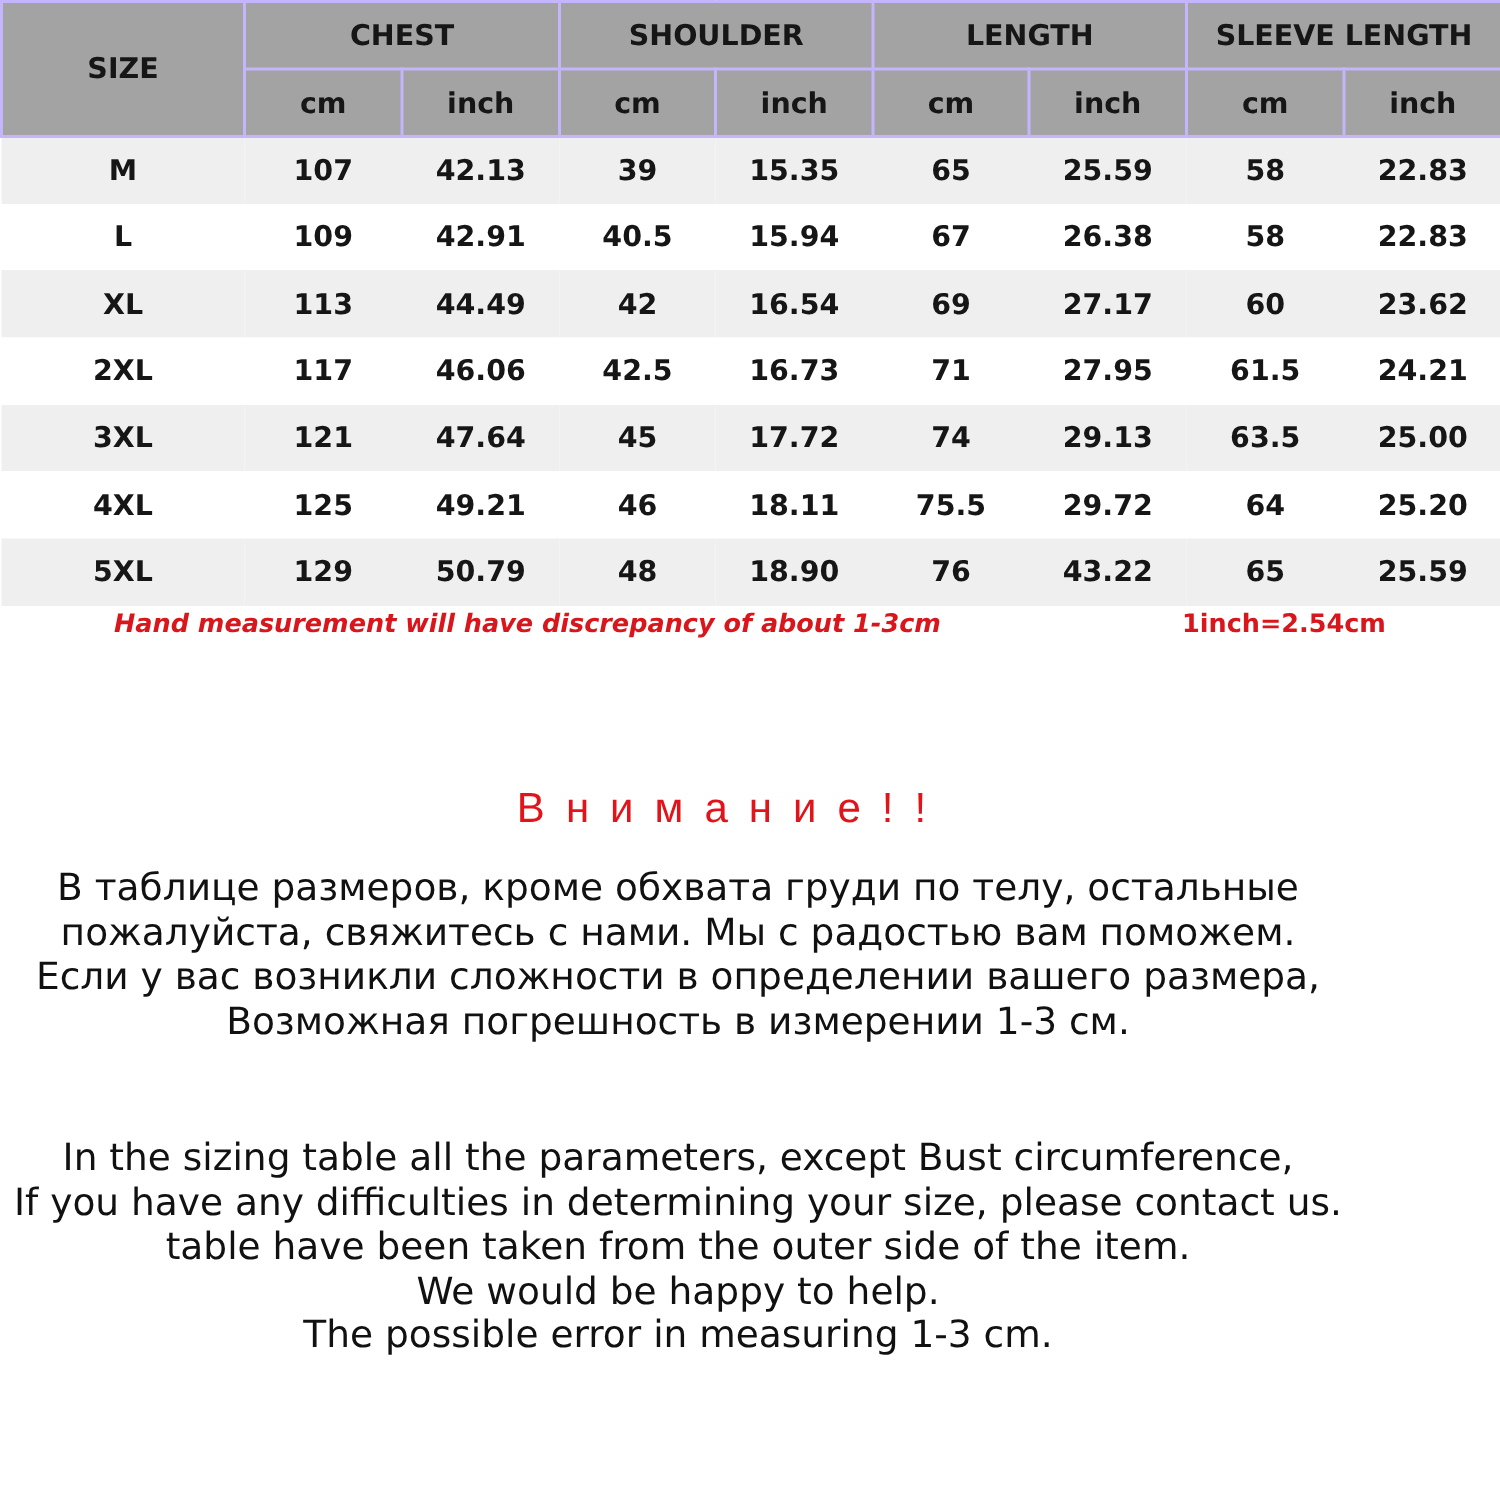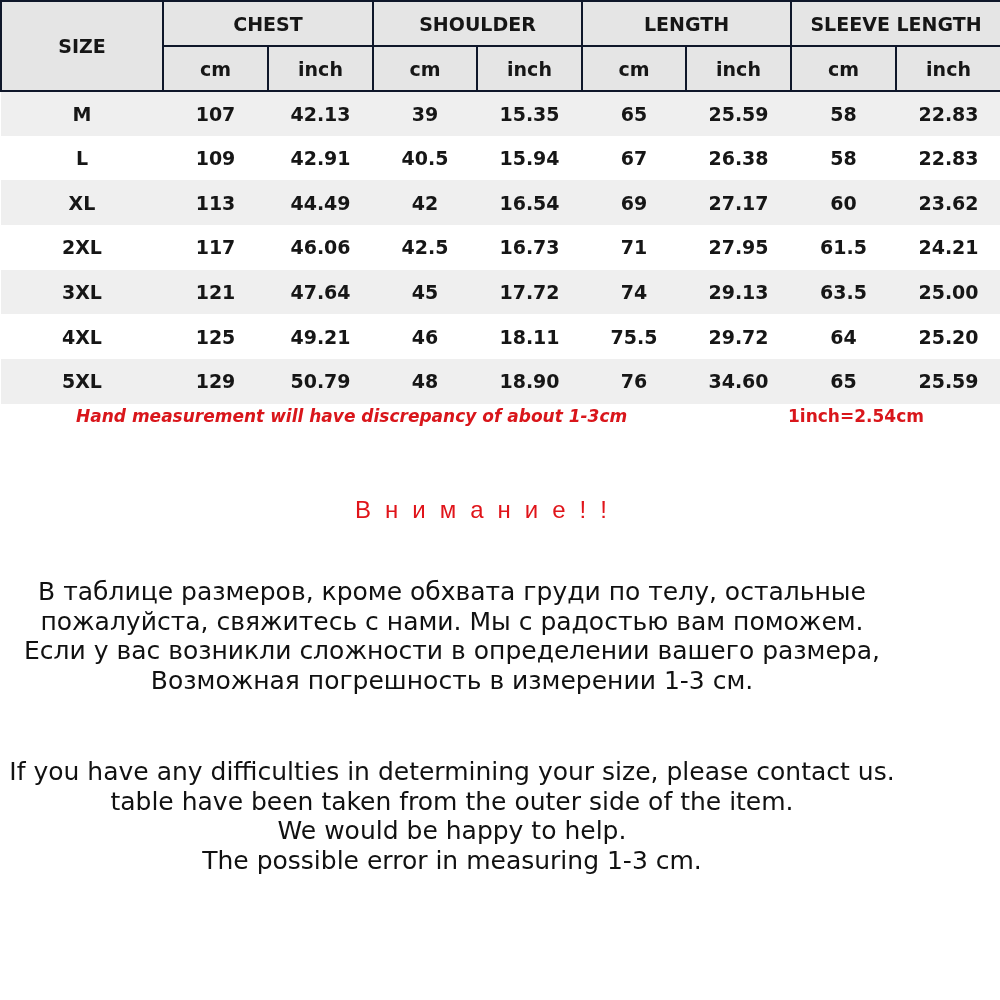--- a/index.html
+++ b/index.html
@@ -8,21 +8,21 @@
 
   .size-table {
     position: absolute; left: 0; top: 0; width: 1000px;
     border-collapse: collapse; table-layout: fixed;
   }
   .size-table th, .size-table td {
     text-align: center; vertical-align: middle;
     font-weight: bold; font-size: 19px; color: #161616;
   }
   .size-table thead th {
-    background: #e5e5e5; border: 2px solid #0f172a;
+    background: #a3a3a3; border: 2px solid #c4b5fd;
     height: 45px; font-size: 19px;
   }
   .size-table thead th.size-head { font-size: 19px; }
   .size-table tbody tr { height: 44.7px; }
   .size-table tbody tr.shade td { background: #efefef; }
   .size-table tbody tr.plain td { background: #ffffff; }
   .size-table tbody td { border: none; }
 
   .note-row {
     position: absolute; top: 406px; left: 0; width: 1000px; height: 28px;
@@ -30,22 +30,22 @@
   .note-left {
     position: absolute; left: 76px; top: 0;
     color: #d9161b; font-weight: bold; font-size: 17px; font-style: italic;
   }
   .note-right {
     position: absolute; left: 788px; top: 0;
     color: #d9161b; font-weight: bold; font-size: 17px;
   }
 
   .attention {
-    position: absolute; top: 496px; left: 0; width: 976px; text-align: center;
-    color: #e0141a; font-size: 24px; letter-spacing: 14px;
+    position: absolute; top: 523px; left: 0; width: 976px; text-align: center;
+    color: #e0141a; font-size: 28px; letter-spacing: 14px;
     font-family: "Liberation Sans", sans-serif;
   }
 
   .para {
     position: absolute; left: 0; width: 904px; text-align: center;
     font-size: 25px; line-height: 29.5px; color: #111;
     font-family: "DejaVu Sans", sans-serif;
   }
   .para.ru { top: 577px; }
   .para.en { top: 757px; }
@@ -152,21 +152,21 @@
       <td>64</td>
       <td>25.20</td>
     </tr>
     <tr class="shade">
       <td>5XL</td>
       <td>129</td>
       <td>50.79</td>
       <td>48</td>
       <td>18.90</td>
       <td>76</td>
-      <td>34.60</td>
+      <td>43.22</td>
       <td>65</td>
       <td>25.59</td>
     </tr>
   </tbody>
 </table>
 
 <div class="note-row">
   <span class="note-left">Hand measurement will have discrepancy of about 1-3cm</span>
   <span class="note-right">1inch=2.54cm</span>
 </div>
@@ -174,17 +174,18 @@
 <div class="attention">Внимание!!</div>
 
 <div class="para ru">
   <div>В таблице размеров, кроме обхвата груди по телу, остальные</div>
   <div>пожалуйста, свяжитесь с нами. Мы с радостью вам поможем.</div>
   <div>Если у вас возникли сложности в определении вашего размера,</div>
   <div>Возможная погрешность в измерении 1-3 см.</div>
 </div>
 
 <div class="para en">
+  <div>In the sizing table all the parameters, except Bust circumference,</div>
   <div>If you have any difficulties in determining your size, please contact us.</div>
   <div>table have been taken from the outer side of the item.</div>
   <div>We would be happy to help.</div>
   <div>The possible error in measuring 1-3 cm.</div>
 </div>
 
 </body></html>

